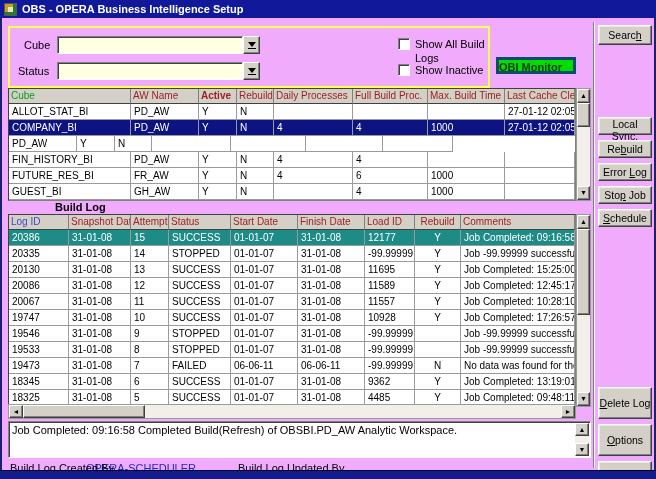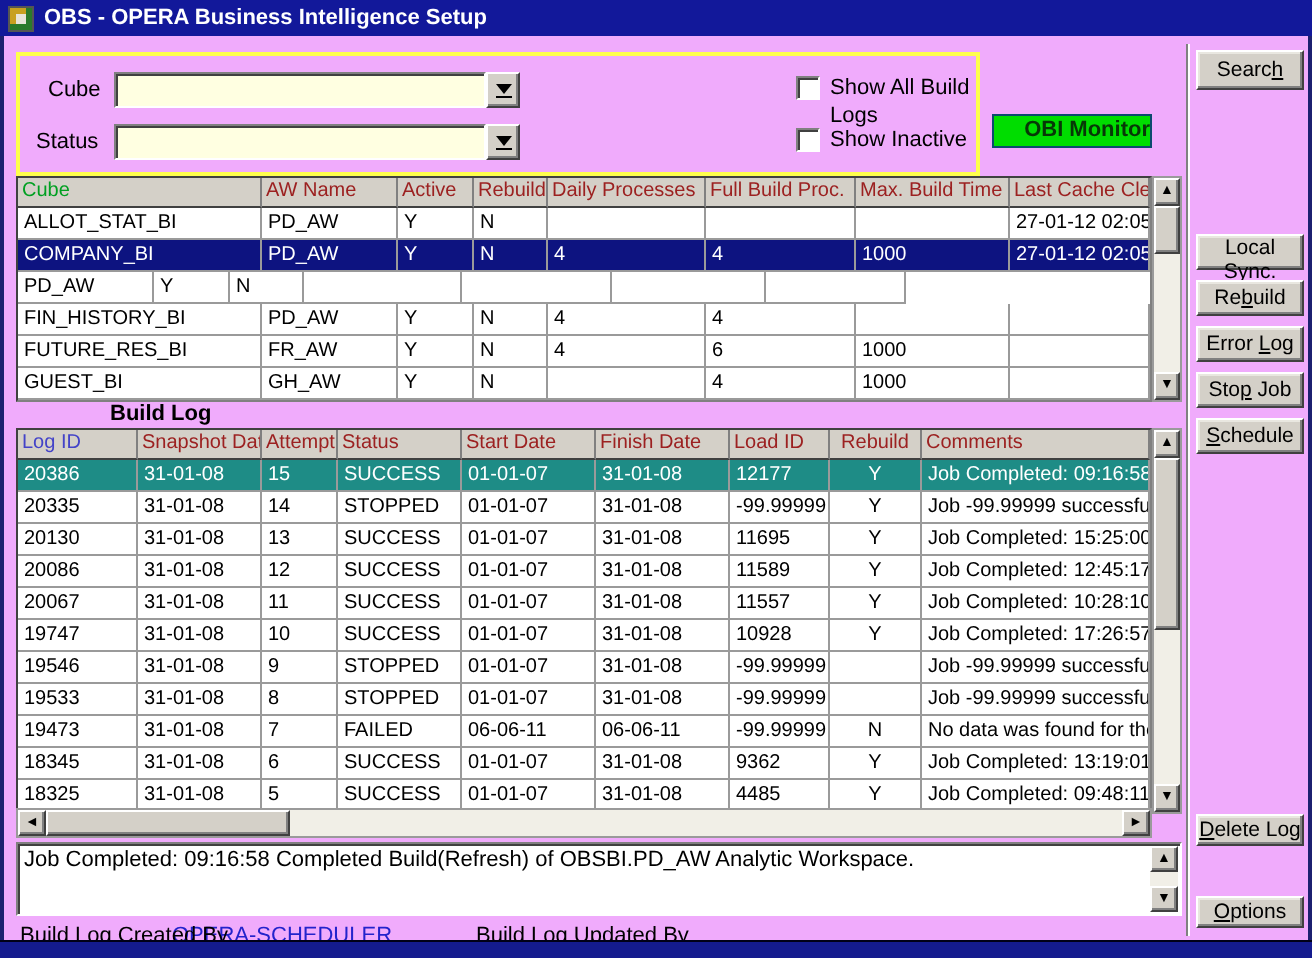--- a/index.html
+++ b/index.html
@@ -29,30 +29,30 @@
   .lov-btn { position:absolute; width:17px; height:18px; background:#d4d0c8;
     border:1px solid; border-color:#fff #404040 #404040 #fff;
     box-shadow: inset -1px -1px 0 #808080; display:flex; flex-direction:column;
     align-items:center; justify-content:center; cursor:default; }
   .lov-arrow { width:0; height:0; border-left:4px solid transparent; border-right:4px solid transparent; border-top:5px solid #000; }
   .lov-bar { width:8px; height:1px; background:#000; margin-top:1px; }
   .checkbox { position:absolute; width:12px; height:12px; background:#fff;
     border:1px solid; border-color:#808080 #fff #fff #808080; box-shadow: inset 1px 1px 0 #404040; }
   .cb-label { position:absolute; height:14px; line-height:14px; }
   .monitor-btn { position:absolute; left:496px; top:57px; width:80px; height:17px;
-    background:#00dd00; border:1px solid #0c4a6e; color:#073807; font-weight:bold;
-    font-size:11px; text-align:right; line-height:15px; }
+    background:#00dd00; border:3px solid #0c4a6e; color:#073807; font-weight:bold;
+    font-size:11px; text-align:left; line-height:15px; }
   
   .win-btn { font:10.5px "Liberation Sans",sans-serif; color:#000; background:#d4d0c8;
     border:1px solid; border-color:#fff #404040 #404040 #fff;
     box-shadow: inset -1px -1px 0 #808080, inset 1px 1px 0 #e9e7e0;
     width:54px; height:18px; padding:0; cursor:default; }
   .btn-col { position:absolute; display:flex; flex-direction:column; gap:5px; }
   #top-buttons .win-btn { height:20px; }
-  #bottom-buttons .win-btn { height:16px;margin-top:20px; }
+  #bottom-buttons .win-btn { height:32px; }
   
   .grid { position:absolute; background:#fff;
     border:1px solid; border-color:#404040 #808080 #808080 #404040; overflow:hidden; }
   .tr { display:flex; }
   .th { flex:none; height:15px; background:#d4d0c8; font-size:10px; line-height:14px;
     padding:0 2px; border-right:1px solid #808080; border-bottom:1px solid #404040;
     overflow:hidden; white-space:nowrap; }
   .td { flex:none; height:16px; font-size:10px; line-height:15px; padding:0 3px;
     border-right:1px solid #9a9a9a; border-bottom:1px solid #9a9a9a;
     overflow:hidden; white-space:nowrap; }
@@ -123,21 +123,21 @@
       <button class="win-btn"><u>D</u>elete Log</button>
       <button class="win-btn"><u>O</u>ptions</button>
       <button class="win-btn"><u>E</u>dit</button>
       <button class="win-btn"><u>C</u>lose</button>
     </div>
 
   <div class="grid" style="left:8px; top:88px; width:568px; height:113px;">
       <div class="tr">
         <div class="th" style="width: 122px; color: rgb(0, 160, 33);">Cube</div>
         <div class="th" style="width: 68px; color: rgb(156, 33, 33);">AW Name</div>
-        <div class="th" style="width: 38px; color: rgb(156, 33, 33);">Active</div>
+        <div class="th" style="width: 38px; color: rgb(156, 33, 33); font-weight: bold;">Active</div>
         <div class="th" style="width: 37px; color: rgb(156, 33, 33);">Rebuild</div>
         <div class="th" style="width: 79px; color: rgb(156, 33, 33);">Daily Processes</div>
         <div class="th" style="width: 75px; color: rgb(156, 33, 33);">Full Build Proc.</div>
         <div class="th" style="width: 77px; color: rgb(156, 33, 33);">Max. Build Time</div>
         <div class="th" style="width: 70px; color: rgb(156, 33, 33);">Last Cache Clear</div>
       </div>
       <div class="tr data">
         <div class="td" style="width: 122px;">ALLOT_STAT_BI</div>
         <div class="td" style="width: 68px;">PD_AW</div>
         <div class="td" style="width: 38px;">Y</div>

